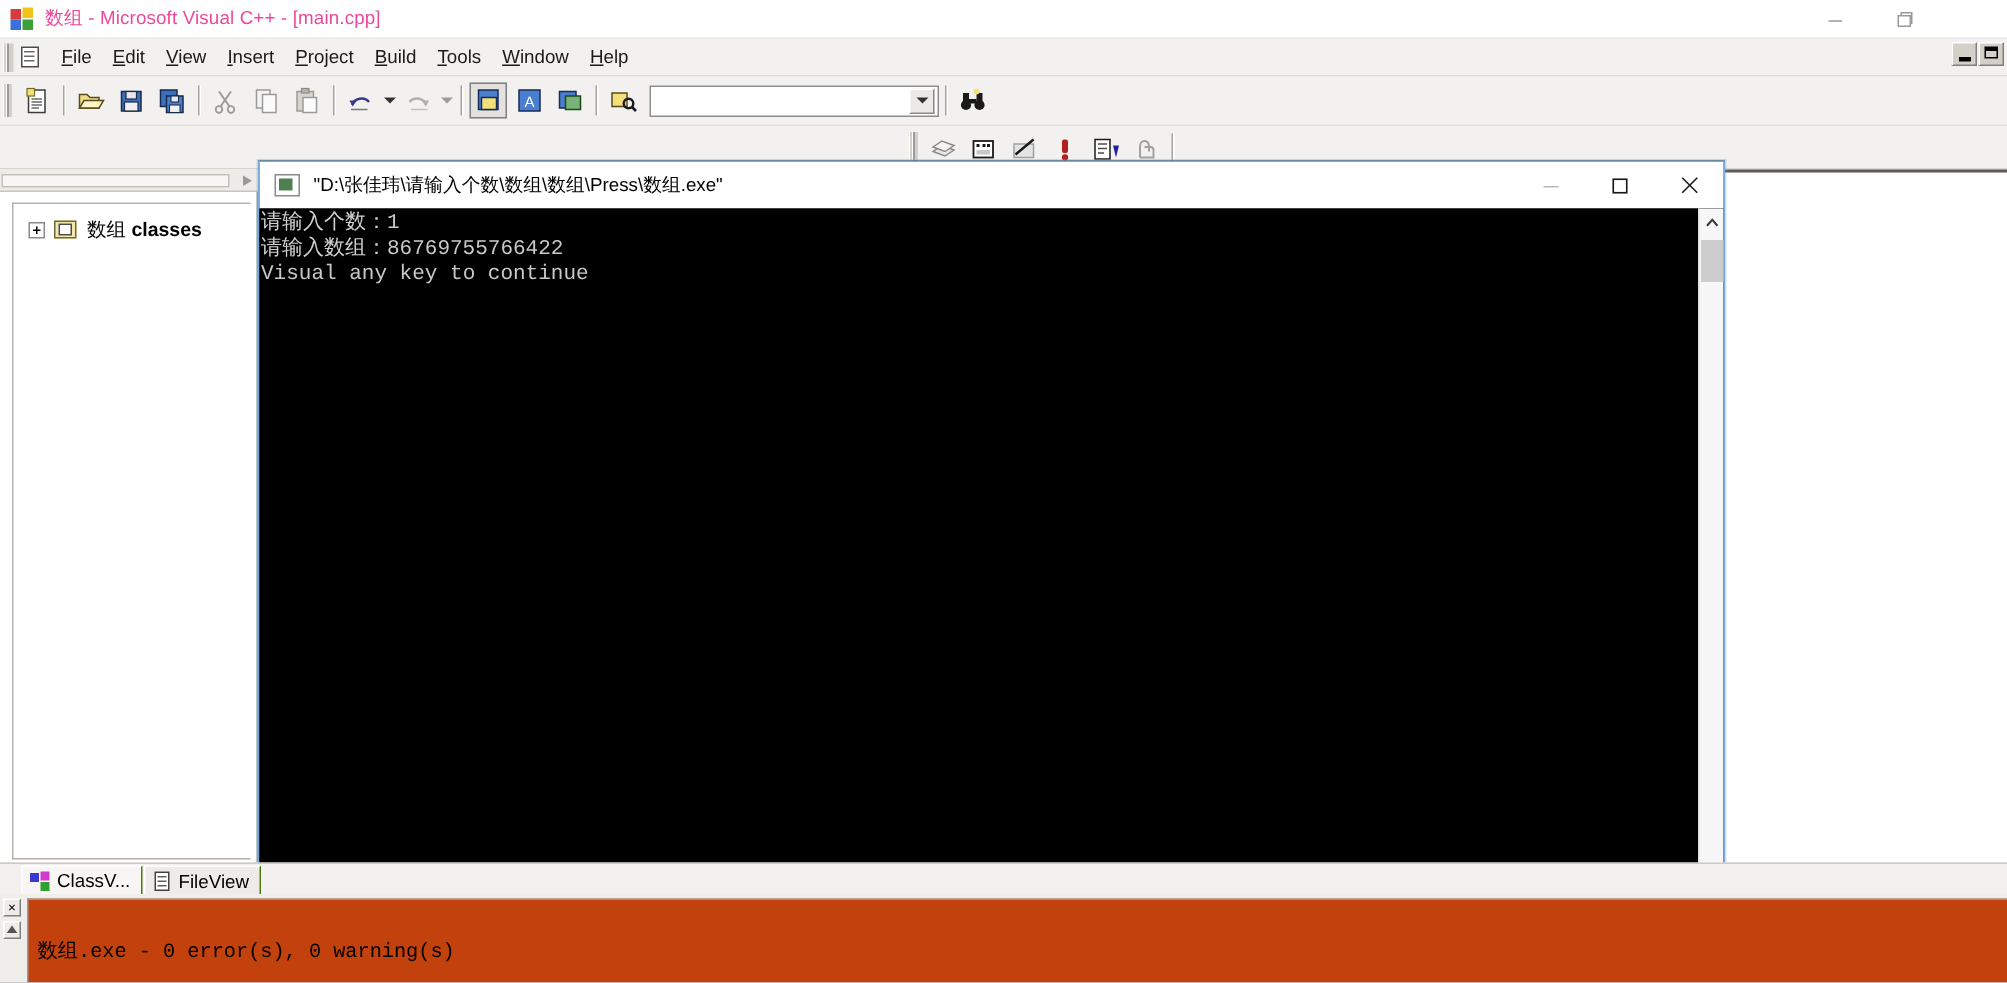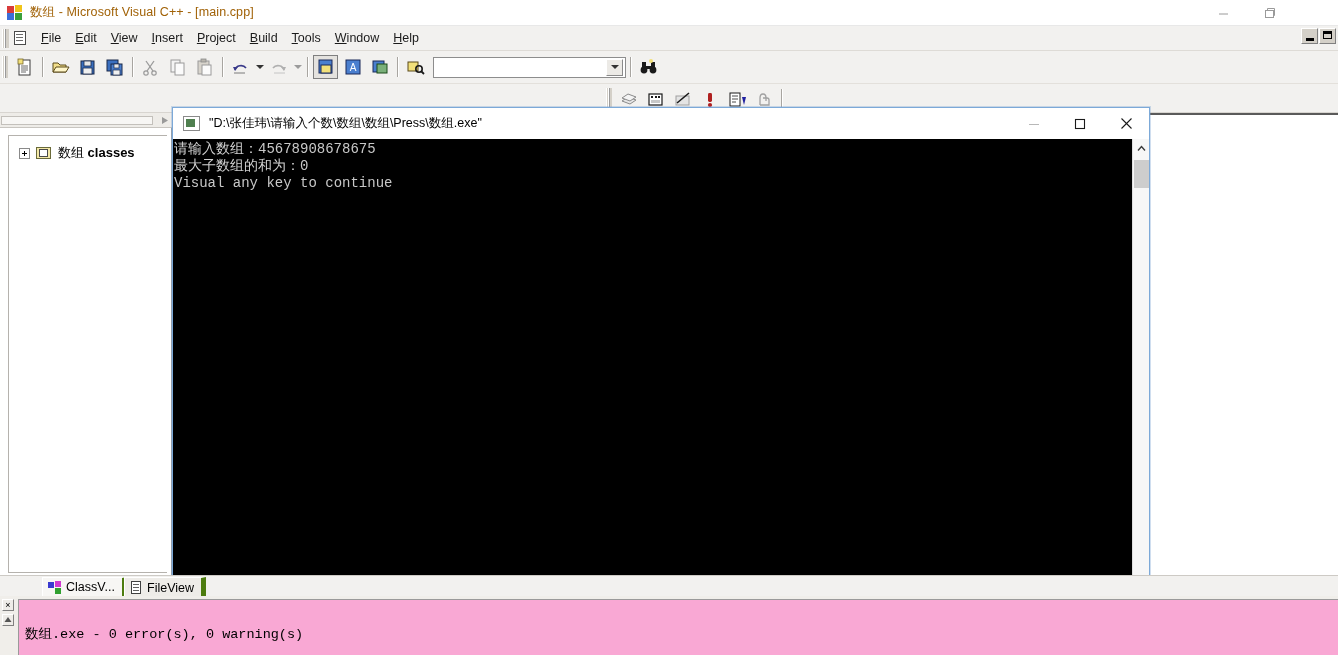--- a/index.html
+++ b/index.html
@@ -29,21 +29,21 @@
     width: 16px; height: 16px;
     margin-left: 7px; margin-right: 7px;
     position: relative;
     flex: none;
   }
   .ide-title-icon .q1 { position:absolute; width:7px; height:7px; left:0; top:1px; background:#d93b3b; }
   .ide-title-icon .q2 { position:absolute; width:7px; height:7px; left:8px; top:0px; background:#f0c419; }
   .ide-title-icon .q3 { position:absolute; width:7px; height:7px; left:0px; top:8px; background:#3b6fd9; }
   .ide-title-icon .q4 { position:absolute; width:7px; height:7px; left:8px; top:8px; background:#3aa03a; }
   .ide-title-text {
-    font-size: 12.5px; color: #a16207;
+    font-size: 12.5px; color: #ec4899;
     letter-spacing: 0.1px;
     white-space: nowrap;
   }
   .ide-title-text .cjk { font-family: "DejaVu Sans", sans-serif; }
   .win-controls {
     position: absolute; right: 0; top: 0;
     height: 26px; display: flex;
   }
   .win-btn {
     width: 46px; height: 26px;
@@ -218,22 +218,21 @@
     border-top: 1px solid #cdcac5;
   }
   .ws-tab {
     position: absolute; top: 1px; height: 20px;
     display: flex; align-items: center;
     padding: 0 7px 0 5px;
     font-size: 12.5px; color: #000;
     background: #eeece8;
     border-top: 1px solid #ffffff;
     border-left: 1px solid #ffffff;
-    border-right: 5px solid #4d7c0f;
-    margin-left: 28px;
+    border-right: 1px solid #4d7c0f;
   }
   .ws-tab.active {
     background: #f7f6f4;
     border-bottom: 1px solid #f7f6f4;
   }
   .tab-ico-class { width:14px;height:13px;position:relative;flex:none;margin-right:4px; }
   .tab-ico-class .a{position:absolute;left:0;top:1px;width:6px;height:6px;background:#3a3ad0;}
   .tab-ico-class .b{position:absolute;left:7px;top:0px;width:6px;height:6px;background:#d03ad0;}
   .tab-ico-class .c{position:absolute;left:7px;top:7px;width:6px;height:6px;background:#30a030;}
   .tab-ico-file { width:13px;height:14px;position:relative;flex:none;margin-right:4px; }
@@ -262,21 +261,21 @@
     position: absolute; left: 2px; top: 18px;
     width: 12px; height: 12px;
     background: #eeece8;
     border-top:1px solid #ffffff;border-left:1px solid #ffffff;
     border-right:1px solid #808080;border-bottom:1px solid #808080;
     display:flex;align-items:center;justify-content:center;
   }
   .out-text-area {
     position: absolute; left: 18px; top: 3px;
     right: 0; bottom: 0;
-    background: #f9a8d4;
+    background: #c2410c;
     border-left: 1px solid #9a9a9a;
     border-top: 1px solid #9a9a9a;
   }
   .out-line {
     position: absolute; left: 6px; top: 25px;
     font-family: "Liberation Mono", monospace;
     font-size: 13.5px; color: #000000;
     white-space: nowrap;
   }
   .out-line .cjk { font-family: "DejaVu Sans", sans-serif; }
@@ -645,21 +644,21 @@
         </div>
         <div class="cwbtn">
           <svg width="13" height="13" viewBox="0 0 13 13">
             <line x1="1.5" y1="1.5" x2="11.5" y2="11.5" stroke="#1a1a1a" stroke-width="1.1"></line>
             <line x1="11.5" y1="1.5" x2="1.5" y2="11.5" stroke="#1a1a1a" stroke-width="1.1"></line>
           </svg>
         </div>
       </div>
     </div>
     <div class="console-body">
-      <div class="console-text" id="console-text"><div><span class="cjk">请输入数组：</span><span>45678908678675</span></div><div><span class="cjk">最大子数组的和为：</span><span>0</span></div><div><span>Visual any key to continue</span></div></div>
+      <div class="console-text" id="console-text"><div><span class="cjk">请输入个数：</span><span>1</span></div><div><span class="cjk">请输入数组：</span><span>86769755766422</span></div><div><span>Visual any key to continue</span></div></div>
     </div>
     <div class="console-scroll">
       <div class="cs-arrow up">
         <svg width="9" height="7" viewBox="0 0 9 7">
             <polyline points="1,5.5 4.5,1.5 8,5.5" fill="none" stroke="#3a3a3a" stroke-width="1.4"></polyline>
           </svg>
       </div>
       <div class="cs-thumb"></div>
       <div class="cs-arrow down">
         <svg width="9" height="7" viewBox="0 0 9 7">

